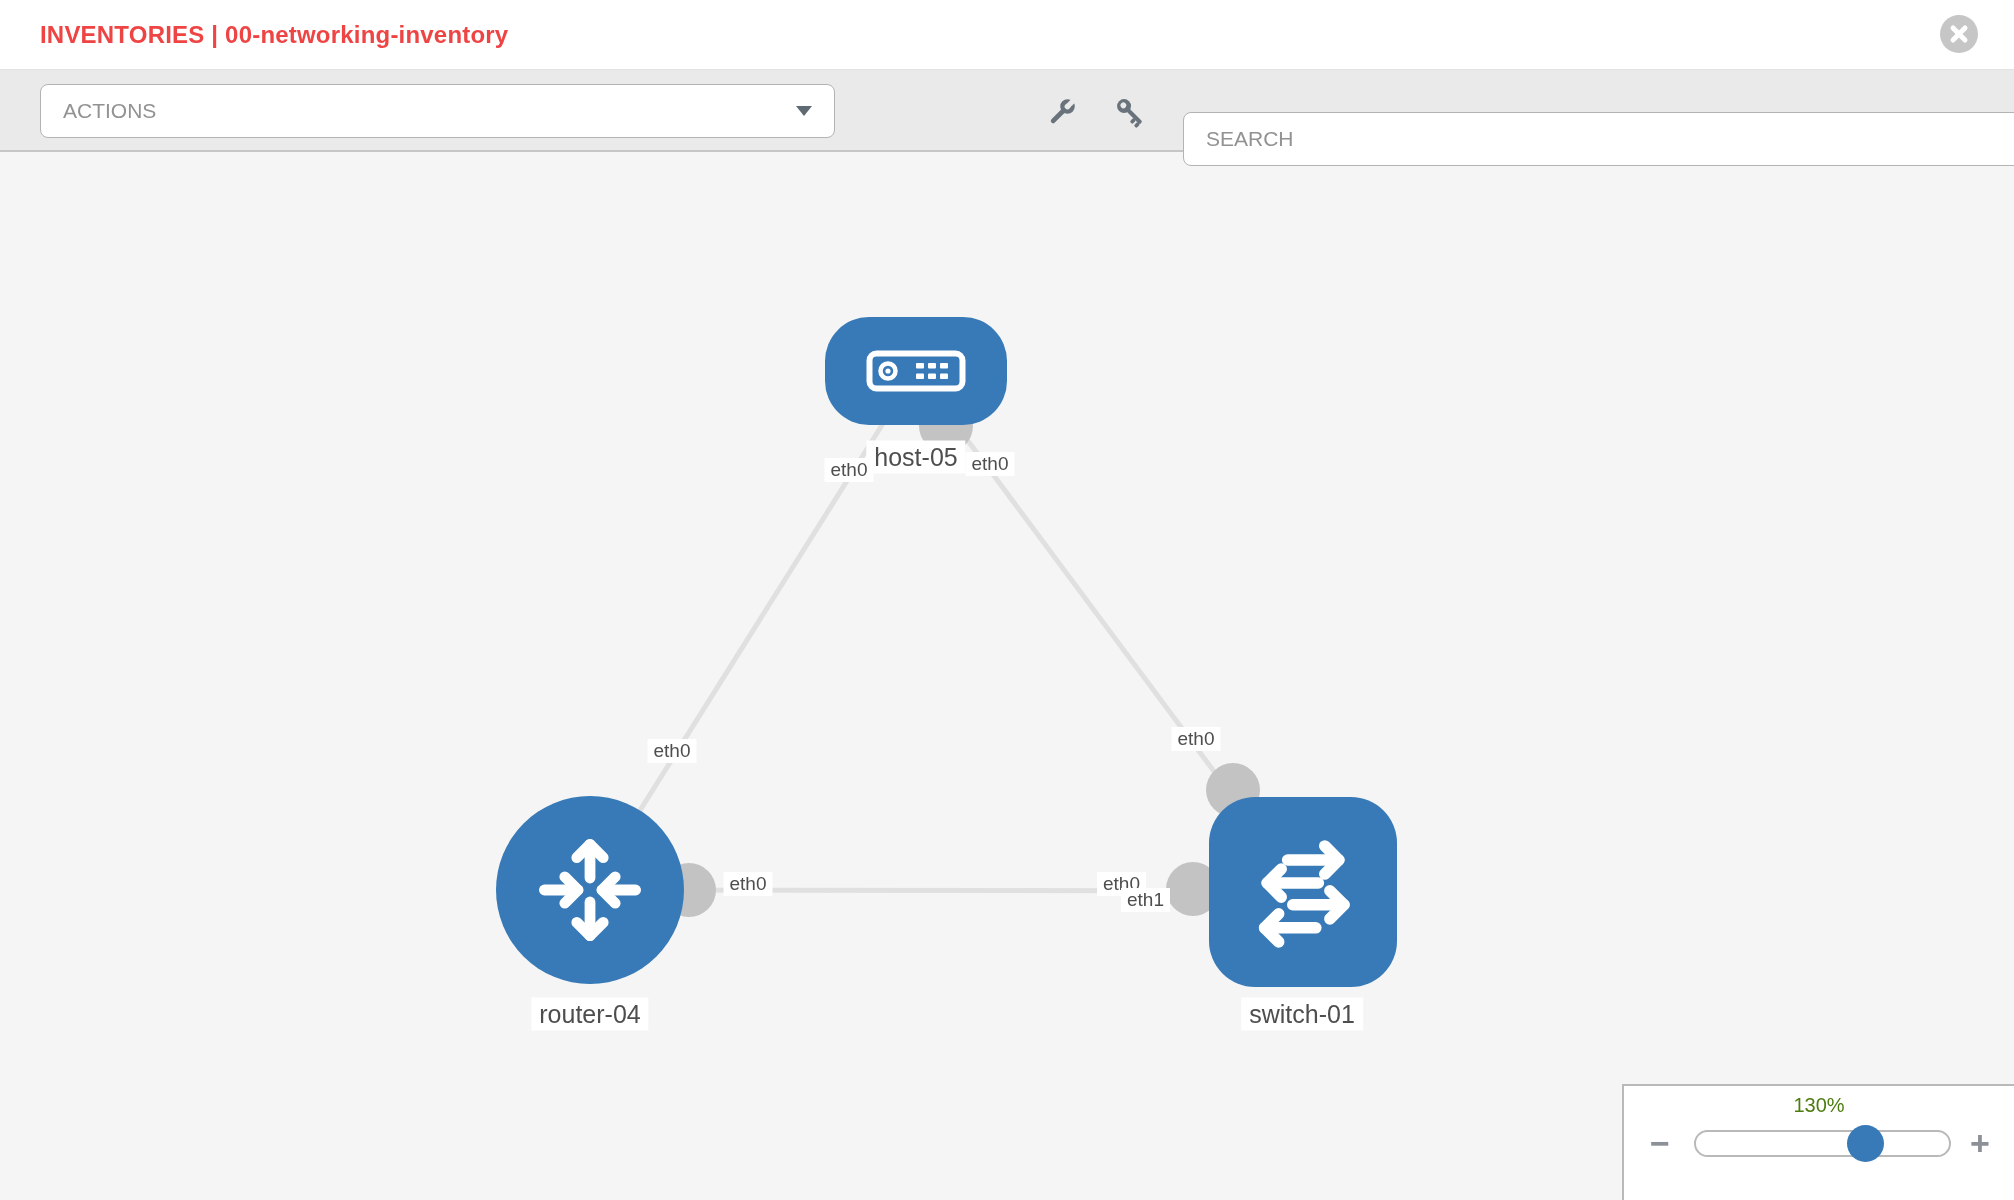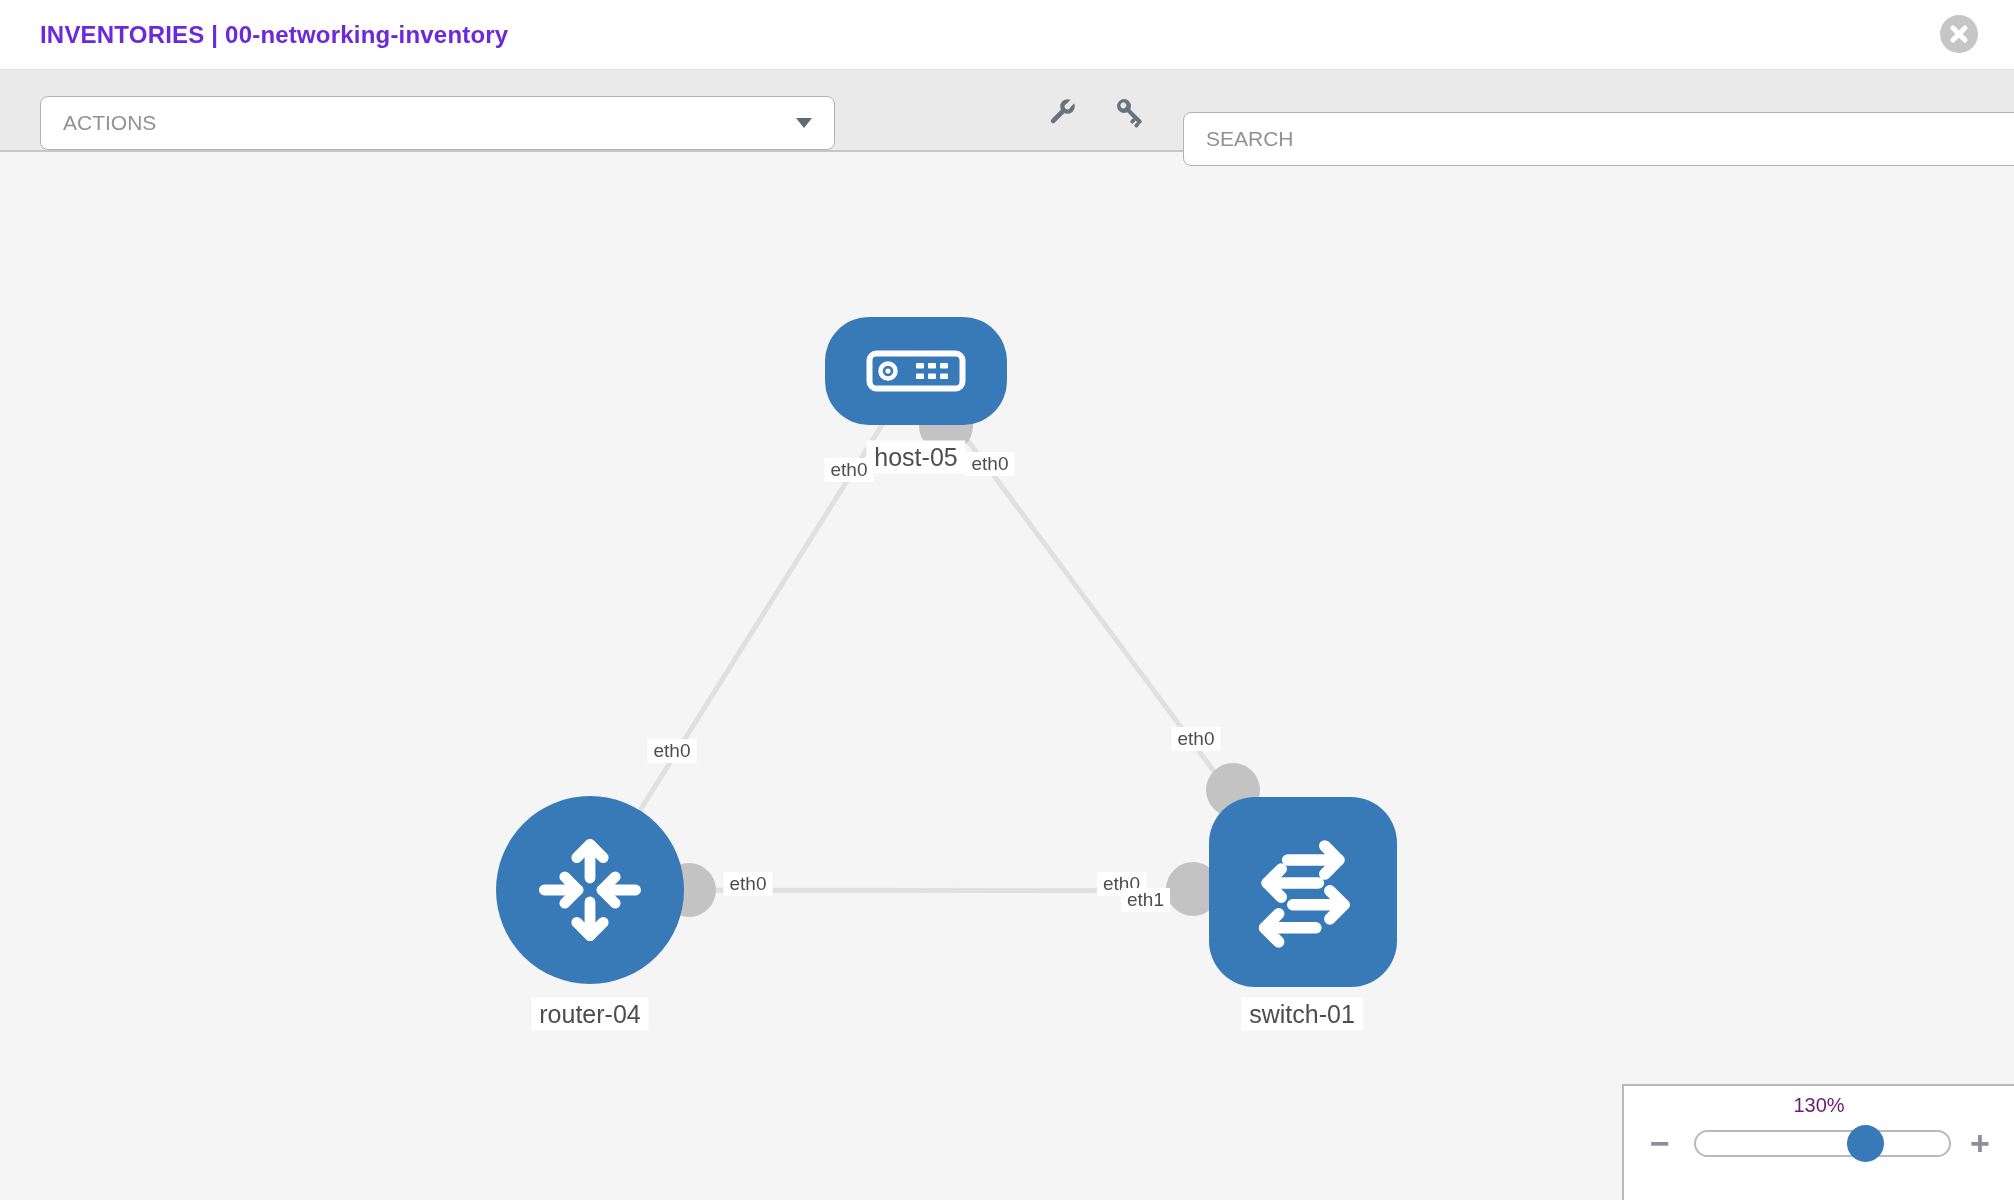--- a/index.html
+++ b/index.html
@@ -10,40 +10,40 @@
     position: relative;
   }
 
   
   .header {
     position: absolute; top: 0; left: 0; width: 2014px; height: 70px;
     background: #ffffff; border-bottom: 1px solid #e2e2e2; z-index: 30;
   }
   .header-title {
     position: absolute; left: 40px; top: 0; line-height: 70px;
-    font-size: 24px; font-weight: 700; color: #6d28d9; letter-spacing: .2px;
+    font-size: 24px; font-weight: 700; color: #ef4444; letter-spacing: .2px;
   }
   .close-btn {
     position: absolute; right: 36px; top: 15px; width: 38px; height: 38px;
     background: #c6c6c6; border-radius: 50%;
     display: flex; align-items: center; justify-content: center; cursor: pointer;
   }
 
   
   .toolbar {
     position: absolute; top: 70px; left: 0; width: 2014px; height: 82px;
     background: #eaeaea; border-bottom: 2px solid #c6c6c6; z-index: 25;
   }
   .select-box {
     position: absolute; top: 14px; height: 54px;
     background: #ffffff; border: 1px solid #b3b3b3; border-radius: 8px;
     display: flex; align-items: center; justify-content: space-between;
     padding: 0 22px; font-size: 21px; color: #929292; cursor: pointer;
   }
-  .select-actions { left: 40px;  width: 795px; margin-top: 12px; }
+  .select-actions { left: 40px;  width: 795px; }
   .select-search  { left: 1183px; width: 913px; margin-top: 28px; }
   .caret-down {
     width: 0; height: 0;
     border-left: 8px solid transparent; border-right: 8px solid transparent;
     border-top: 10px solid #5f6a72;
   }
   .tool-icon {
     position: absolute; top: 24px; width: 38px; height: 38px;
     color: #6a737b; cursor: pointer;
   }
@@ -80,21 +80,21 @@
   .overlap-wrap .back { display: inline-block; }
   .overlap-wrap .front { position: absolute; left: 24px; top: 16px; }
 
   
   .zoom-panel {
     position: absolute; left: 1622px; top: 1084px; width: 420px; height: 140px;
     background: #ffffff; border: 2px solid #b9b9b9; z-index: 40;
   }
   .zoom-level {
     position: absolute; left: 0; top: 8px; width: 390px; text-align: center;
-    font-size: 20px; color: #701a75;
+    font-size: 20px; color: #4d7c0f;
   }
   .zoom-minus, .zoom-plus {
     position: absolute; top: 38px; font-size: 34px; font-weight: 700;
     color: #8b9196; cursor: pointer; line-height: 38px;
   }
   .zoom-minus { left: 26px; }
   .zoom-plus  { left: 346px; }
   .zoom-track {
     position: absolute; left: 70px; top: 44px; width: 257px; height: 27px;
     background: #ffffff; border: 2px solid #b9b9b9; border-radius: 14px; cursor: pointer;

